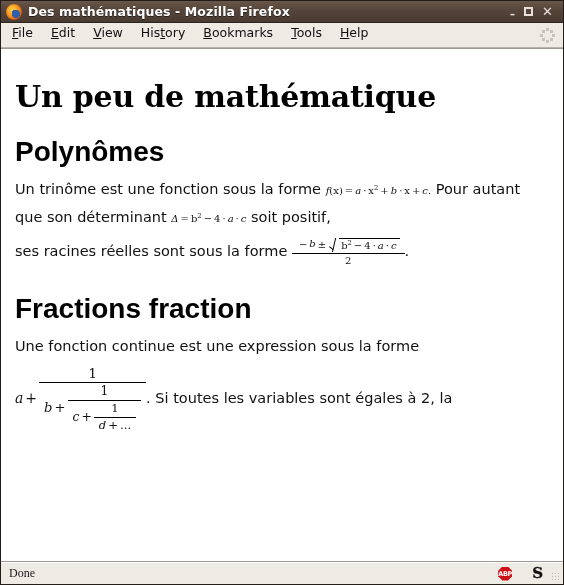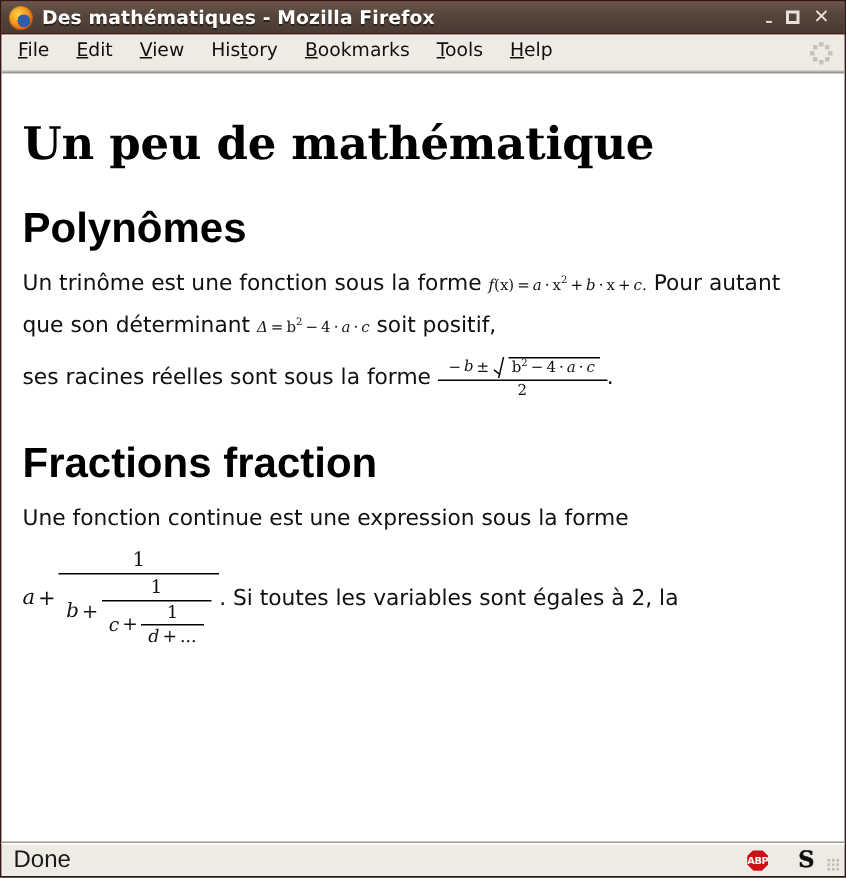--- a/index.html
+++ b/index.html
@@ -231,23 +231,23 @@
     flex: 0 0 22px;
     background: #eeeae4;
     display: flex;
     align-items: center;
     padding: 0 6px 0 8px;
     box-sizing: border-box;
     border-top: 1px solid #ffffff;
     position: relative;
   }
   .status-text {
-    font-size: 16px;
+    font-size: 12px;
     color: #1a1a1a;
-    font-family: Liberation Sans, sans-serif;
+    font-family: Liberation Serif, serif;
   }
   .status-icons {
     display: flex;
     align-items: center;
     gap: 20px;
     margin-left: auto;
     padding-right: 14px;
   }
   .abp-icon {
     width: 14px; height: 14px;

